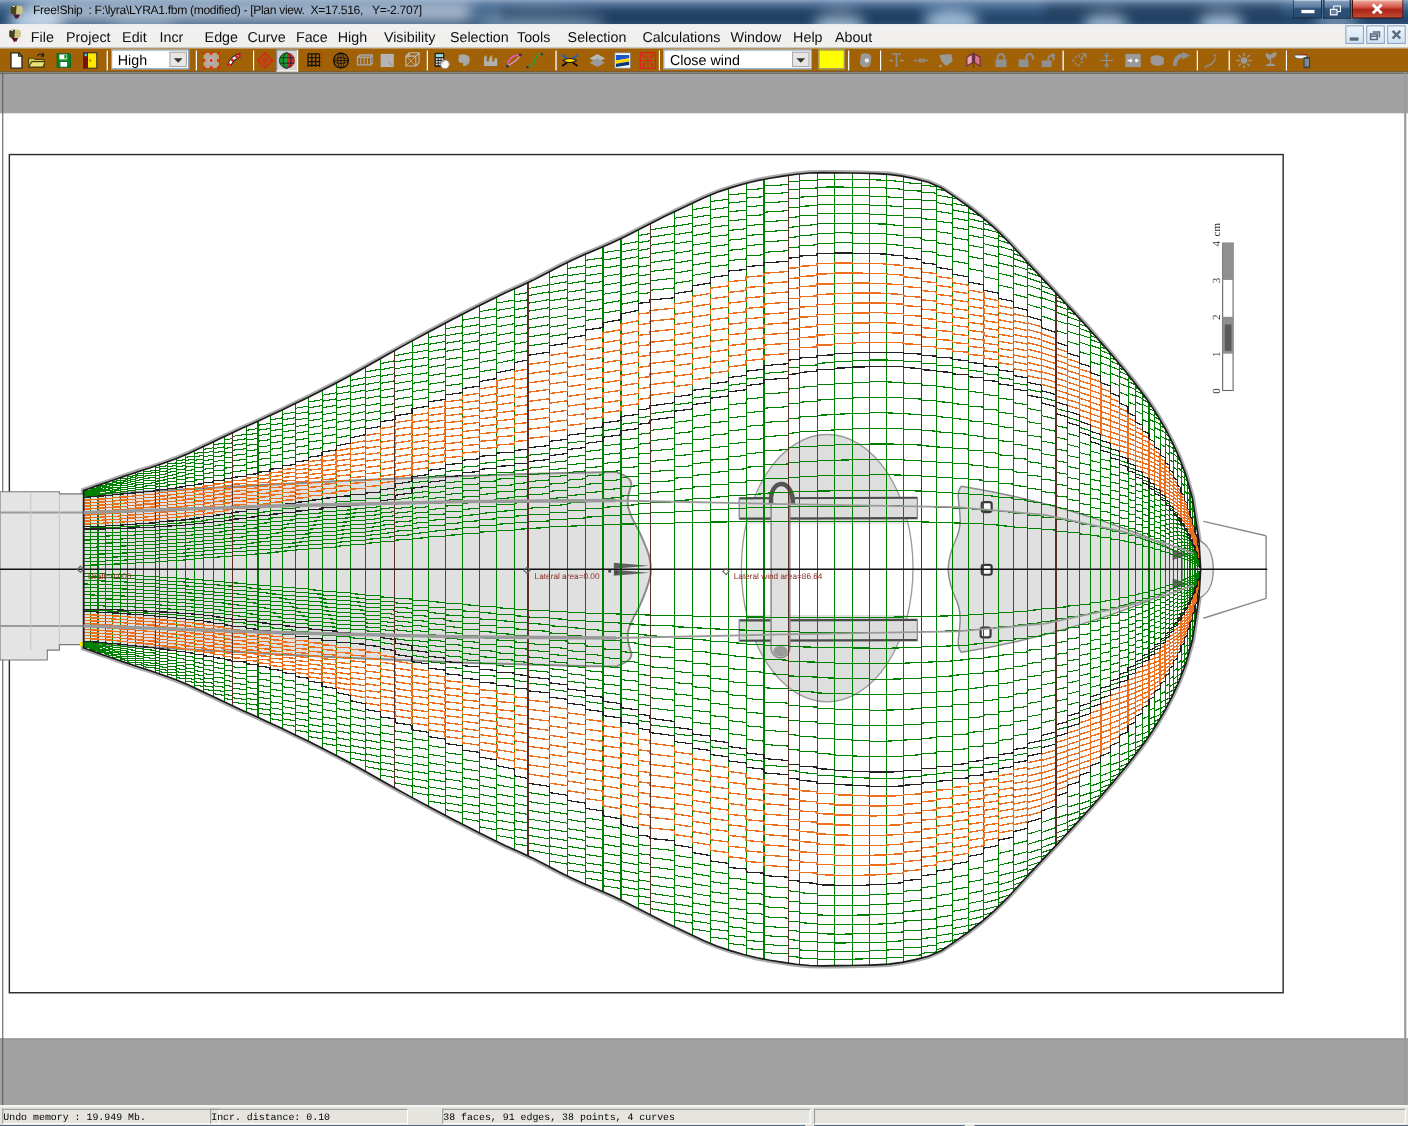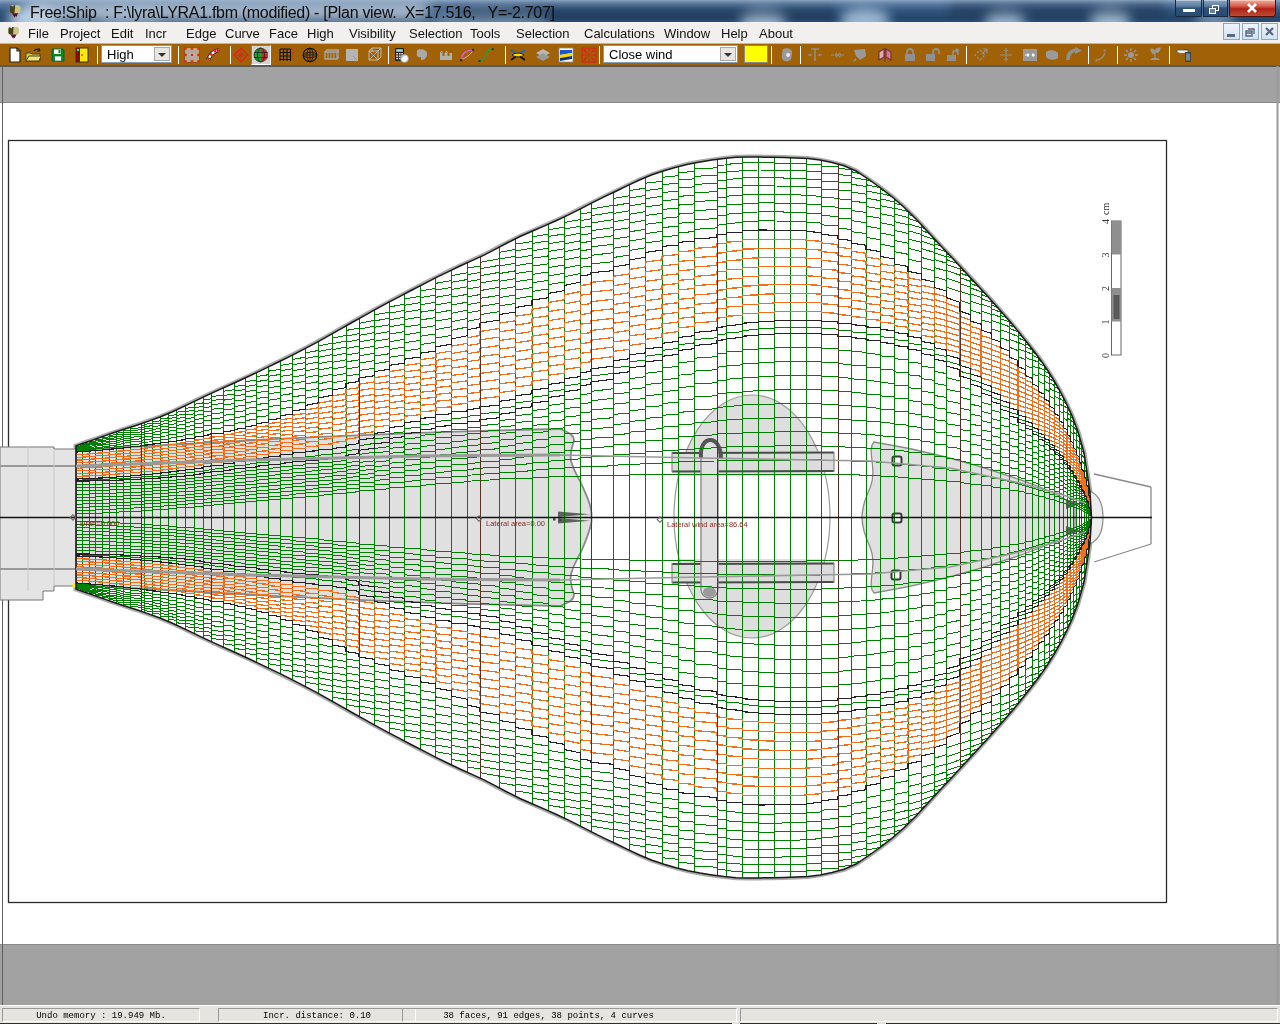--- a/index.html
+++ b/index.html
@@ -1,40 +1,40 @@
 <!DOCTYPE html>
 <html><head><meta charset="utf-8"><style>
 *{margin:0;padding:0;box-sizing:border-box}
 html,body{width:1280px;height:1024px;overflow:hidden;font-family:"Liberation Sans",sans-serif}
 #titlebar{position:absolute;left:0;top:0;width:1280px;height:22px;background:linear-gradient(to bottom,#8aa3bf 0%,#5a7ba1 18%,#33567e 48%,#24466b 80%,#2c4e74 100%);overflow:hidden}
 #mbar{position:absolute;left:0;top:22px;width:1280px;height:22px;background:#f1f0ef;font-size:13px;color:#111;border-bottom:1px solid #b8b8b8}
 #tbar{position:absolute;left:0;top:44px;width:1280px;height:22px;background:#a16207;border-bottom:1px solid #5a5a5a}
 #statusbar{position:absolute;left:0;top:1005px;width:1280px;height:19px;background:#e6e4de;border-top:1px solid #fff;font-family:"Liberation Mono",monospace;font-size:9px;color:#000}
-.sp{position:absolute;top:2px;height:14px;border:1px solid;border-color:#9a9a9a #fff #fff #9a9a9a;text-align:center;padding-top:2px}
+.sp{position:absolute;top:2px;height:14px;border:1px solid;border-color:#9a9a9a #fff #fff #9a9a9a;text-align:left;padding-top:2px}
 </style></head><body>
 <div id="titlebar">
     <div style="position:absolute;left:8px;top:6px;width:50px;height:26px;background:#b9d2ea;border-radius:50%;filter:blur(6px);opacity:0.95"></div>
     <div style="position:absolute;left:100px;top:10px;width:60px;height:20px;background:#b9d2ea;border-radius:50%;filter:blur(6px);opacity:0.35"></div>
     <div style="position:absolute;left:430px;top:8px;width:120px;height:22px;background:#b9d2ea;border-radius:50%;filter:blur(6px);opacity:0.5"></div>
     <div style="position:absolute;left:740px;top:8px;width:46px;height:24px;background:#b9d2ea;border-radius:50%;filter:blur(6px);opacity:0.8"></div>
     <div style="position:absolute;left:840px;top:8px;width:50px;height:24px;background:#b9d2ea;border-radius:50%;filter:blur(6px);opacity:0.8"></div>
     <div style="position:absolute;left:985px;top:8px;width:40px;height:24px;background:#b9d2ea;border-radius:50%;filter:blur(6px);opacity:0.75"></div>
     <div style="position:absolute;left:1090px;top:6px;width:40px;height:26px;background:#b9d2ea;border-radius:50%;filter:blur(6px);opacity:0.8"></div>
     <div style="position:absolute;left:1195px;top:10px;width:40px;height:18px;background:#b9d2ea;border-radius:50%;filter:blur(6px);opacity:0.5"></div>
     <div style="position:absolute;left:455px;top:7px;width:380px;height:11px;background:#15293f;filter:blur(4px);opacity:.4"></div>
     <div style="position:absolute;left:950px;top:4px;width:215px;height:12px;background:#16293e;filter:blur(4px);opacity:.4"></div>
 <div style="position:absolute;left:26px;top:3px;width:404px;height:17px;background:#cdd9e6;border-radius:8px;filter:blur(7px);opacity:.85"></div>
 <svg style="position:absolute;left:7px;top:3px" width="16" height="17" viewBox="0 0 16 17">
       <path d="M2.6,4.6 Q2.6,2.2 5.5,2.2 L10.5,2.2 Q13.6,2.2 13.6,4.8 L13.6,7.6 Q13.6,10.2 10.5,10.2 L5.5,10.2 Q2.6,10.2 2.6,7.6 Z" fill="#b9b469"></path>
       <path d="M2.6,4.6 Q2.6,2.2 5.5,2.2 L8.2,2.2 L7.6,10.2 L5.5,10.2 Q2.6,10.2 2.6,7.6 Z" fill="#45431f"></path>
       <path d="M8.2,2.2 L10.5,2.2 Q13.6,2.2 13.6,4.8 L13.6,7.6 Q13.6,10.2 10.5,10.2 L7.6,10.2 Z" fill="#d8d49a" opacity="0.55"></path>
       <path d="M4,2.8 Q5,2 6.5,2.2 L6.2,3.4 Q5,3.4 4,2.8 Z" fill="#efefdc"></path>
       <path d="M4.8,10.2 L11.2,10.2 L9.1,14.2 L8.4,12.8 L7.6,14.6 Z" fill="#5c1030"></path>
     </svg>
-<div style="position:absolute;left:30px;top:4px;font-size:16px;letter-spacing:-0.3px;color:#0b0b0b">Free!Ship&nbsp; : F:\lyra\LYRA1.fbm (modified) - [Plan view.&nbsp; X=17.516,&nbsp;&nbsp; Y=-2.707]</div>
+<div style="position:absolute;left:30px;top:4px;font-size:11px;letter-spacing:-0.3px;color:#0b0b0b">Free!Ship&nbsp; : F:\lyra\LYRA1.fbm (modified) - [Plan view.&nbsp; X=17.516,&nbsp;&nbsp; Y=-2.707]</div>
 <div style="position:absolute;left:1175px;top:0;width:27px;height:17px;background:linear-gradient(to bottom,#8ea6c0 0%,#5a7a9e 40%,#2f517a 50%,#294b72 100%);border:1px solid #16293f;border-top:none;border-radius:0 0 2px 2px;box-shadow:inset 0 1px 0 #b8c9dc">
       <div style="position:absolute;left:7px;top:9px;width:12px;height:3px;background:#fdfdfd"></div>
     </div>
 <div style="position:absolute;left:1203px;top:0;width:25px;height:17px;background:linear-gradient(to bottom,#8ea6c0 0%,#5a7a9e 40%,#2f517a 50%,#294b72 100%);border:1px solid #16293f;border-top:none;box-shadow:inset 0 1px 0 #b8c9dc">
       <div style="position:absolute;left:8px;top:5px;width:7px;height:6px;border:1.5px solid #fff;background:transparent"></div>
       <div style="position:absolute;left:5px;top:8px;width:7px;height:6px;border:1.5px solid #fff;background:#68809e"></div>
     </div>
 <div style="position:absolute;left:1229px;top:0;width:47px;height:17px;background:linear-gradient(to bottom,#f0b0a0 0%,#d4574a 40%,#ad2317 55%,#c24b33 100%);border:1px solid #4a120a;border-top:none;border-radius:0 0 3px 2px;box-shadow:inset 0 1px 0 #f6c8ba"><svg width="45" height="16">
         <path d="M18,4 L26,12 M26,4 L18,12" stroke="#fff" stroke-width="2.6"></path>
       </svg></div>
@@ -526,18 +526,18 @@
 <text transform="translate(1109,215) rotate(-90)" font-family="Liberation Serif, serif" font-size="10" fill="#333">cm</text>
 <text x="80" y="526" font-family="Liberation Sans, sans-serif" font-size="7.5" fill="#8b2a20">Draft=0.000</text>
 <text x="486" y="526" font-family="Liberation Sans, sans-serif" font-size="7.5" fill="#8b2a20">Lateral area=0.00</text>
 <text x="667" y="526.5" font-family="Liberation Sans, sans-serif" font-size="7.5" fill="#8b2a20">Lateral wind area=86.64</text>
 <rect x="71" y="515.5" width="4" height="4" fill="none" stroke="#666" stroke-width="1" transform="rotate(45 73 517.5)"></rect>
 <rect x="477" y="516.5" width="4" height="4" fill="none" stroke="#666" stroke-width="1" transform="rotate(45 479 518.5)"></rect>
 <rect x="658" y="517.5" width="4" height="4" fill="none" stroke="#666" stroke-width="1" transform="rotate(45 660 519.5)"></rect>
 </svg>
 <div id="statusbar">
 <div class="sp" style="left:2px;width:198px">Undo memory : 19.949 Mb.</div>
-<div class="sp" style="left:218px;width:198px">Incr. distance: 0.10</div>
+<div class="sp" style="left:191px;width:180px">Incr. distance: 0.10</div>
 <div class="sp" style="left:402px;width:335px;padding-right:42px">38 faces, 91 edges, 38 points, 4 curves</div>
 <div class="sp" style="left:740px;width:538px"></div>
 <div style="position:absolute;left:0;top:17px;width:732px;height:2px;background:#16365a"></div>
 <div style="position:absolute;left:740px;top:17px;width:137px;height:2px;background:#16365a"></div>
 <div style="position:absolute;left:886px;top:17px;width:394px;height:2px;background:#16365a"></div>
 </div>
 </body></html>

